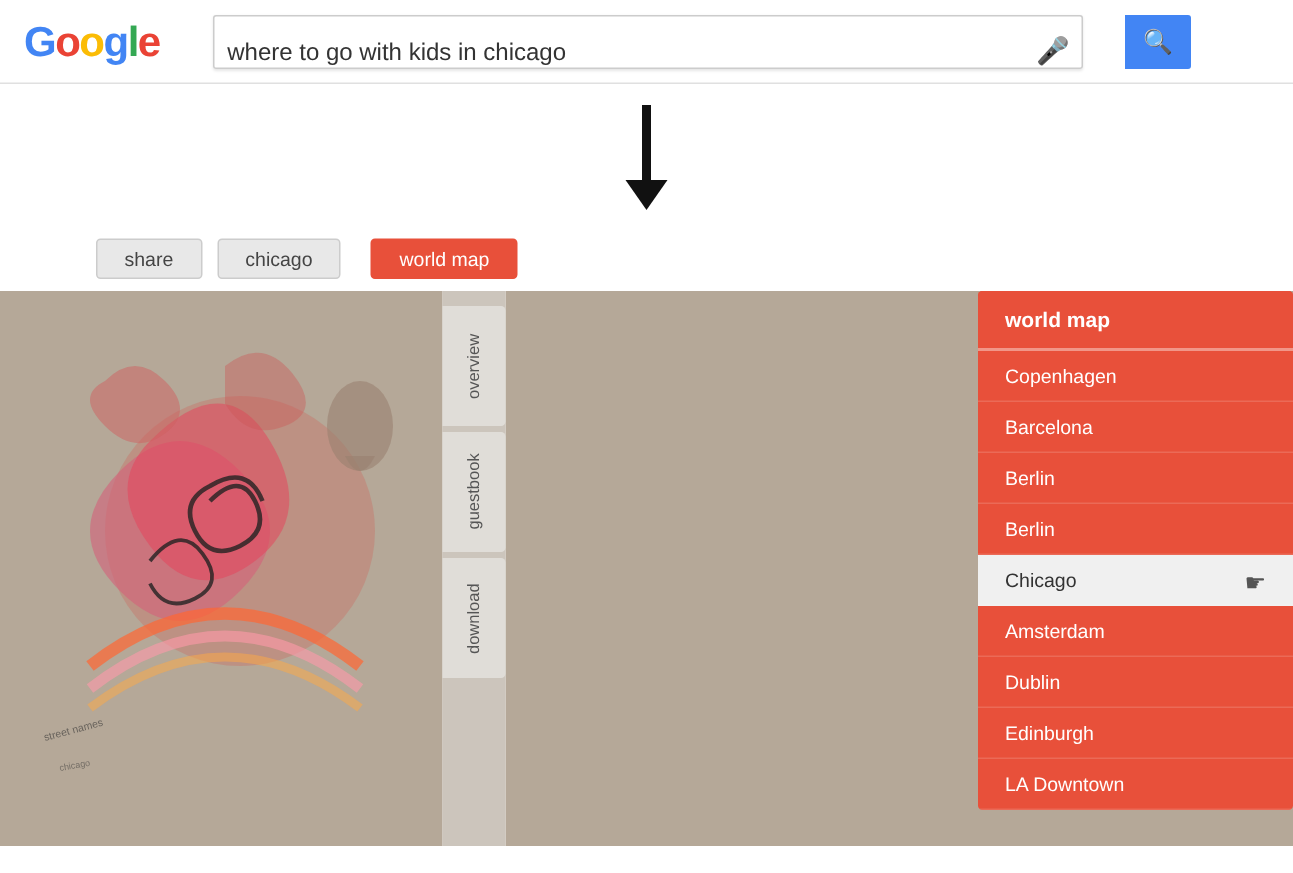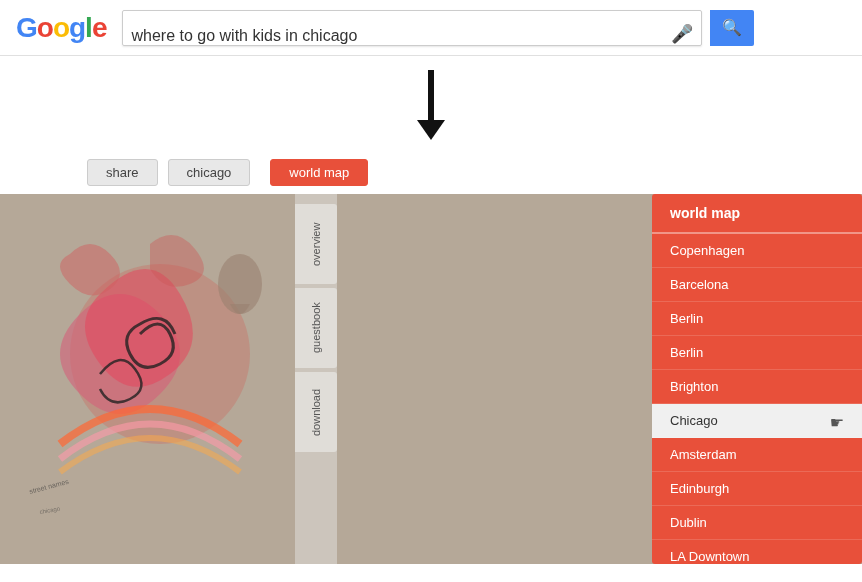--- a/index.html
+++ b/index.html
@@ -13,20 +13,21 @@
     }
 
     
     .header {
       display: flex;
       align-items: center;
       padding: 10px 16px;
       background: #fff;
       border-bottom: 1px solid #e0e0e0;
       height: 56px;
+      gap: 20px;
     }
 
     .google-logo {
       font-size: 28px;
       font-weight: bold;
       margin-right: 16px;
       letter-spacing: -1px;
       flex-shrink: 0;
     }
     .google-logo .g1 { color: #4285F4; }
@@ -107,21 +108,21 @@
       height: 0;
       border-left: 14px solid transparent;
       border-right: 14px solid transparent;
       border-top: 20px solid #111;
     }
 
     
     .toolbar {
       display: flex;
       align-items: center;
-      padding: 6px 0 6px 87px;
+      padding: 6px 0 6px 64px;
       background: #fff;
       height: 44px;
     }
 
     .toolbar-btn {
       background: #e8e8e8;
       border: 1px solid #ccc;
       border-radius: 3px;
       padding: 5px 18px;
       font-size: 13px;
@@ -287,21 +288,20 @@
   </div>
 
   <div style="flex:1;background:#b5a898;height:370px;"></div>
 
   <div class="dropdown" style="top:0;right:0;position:absolute;">
     <div class="dropdown-item" style="background:#E8503A;font-weight:bold;">world map</div>
     <div class="dropdown-item">Copenhagen</div>
     <div class="dropdown-item">Barcelona</div>
     <div class="dropdown-item">Berlin</div>
     <div class="dropdown-item">Berlin</div>
-    <div class="dropdown-item">Brighton</div>
     <div class="dropdown-item highlighted">Chicago</div>
     <div class="dropdown-item">Amsterdam</div>
+    <div class="dropdown-item">Dublin</div>
     <div class="dropdown-item">Edinburgh</div>
-    <div class="dropdown-item">Dublin</div>
     <div class="dropdown-item">LA Downtown</div>
 
   </div>
 </div>
 
 </body></html>

